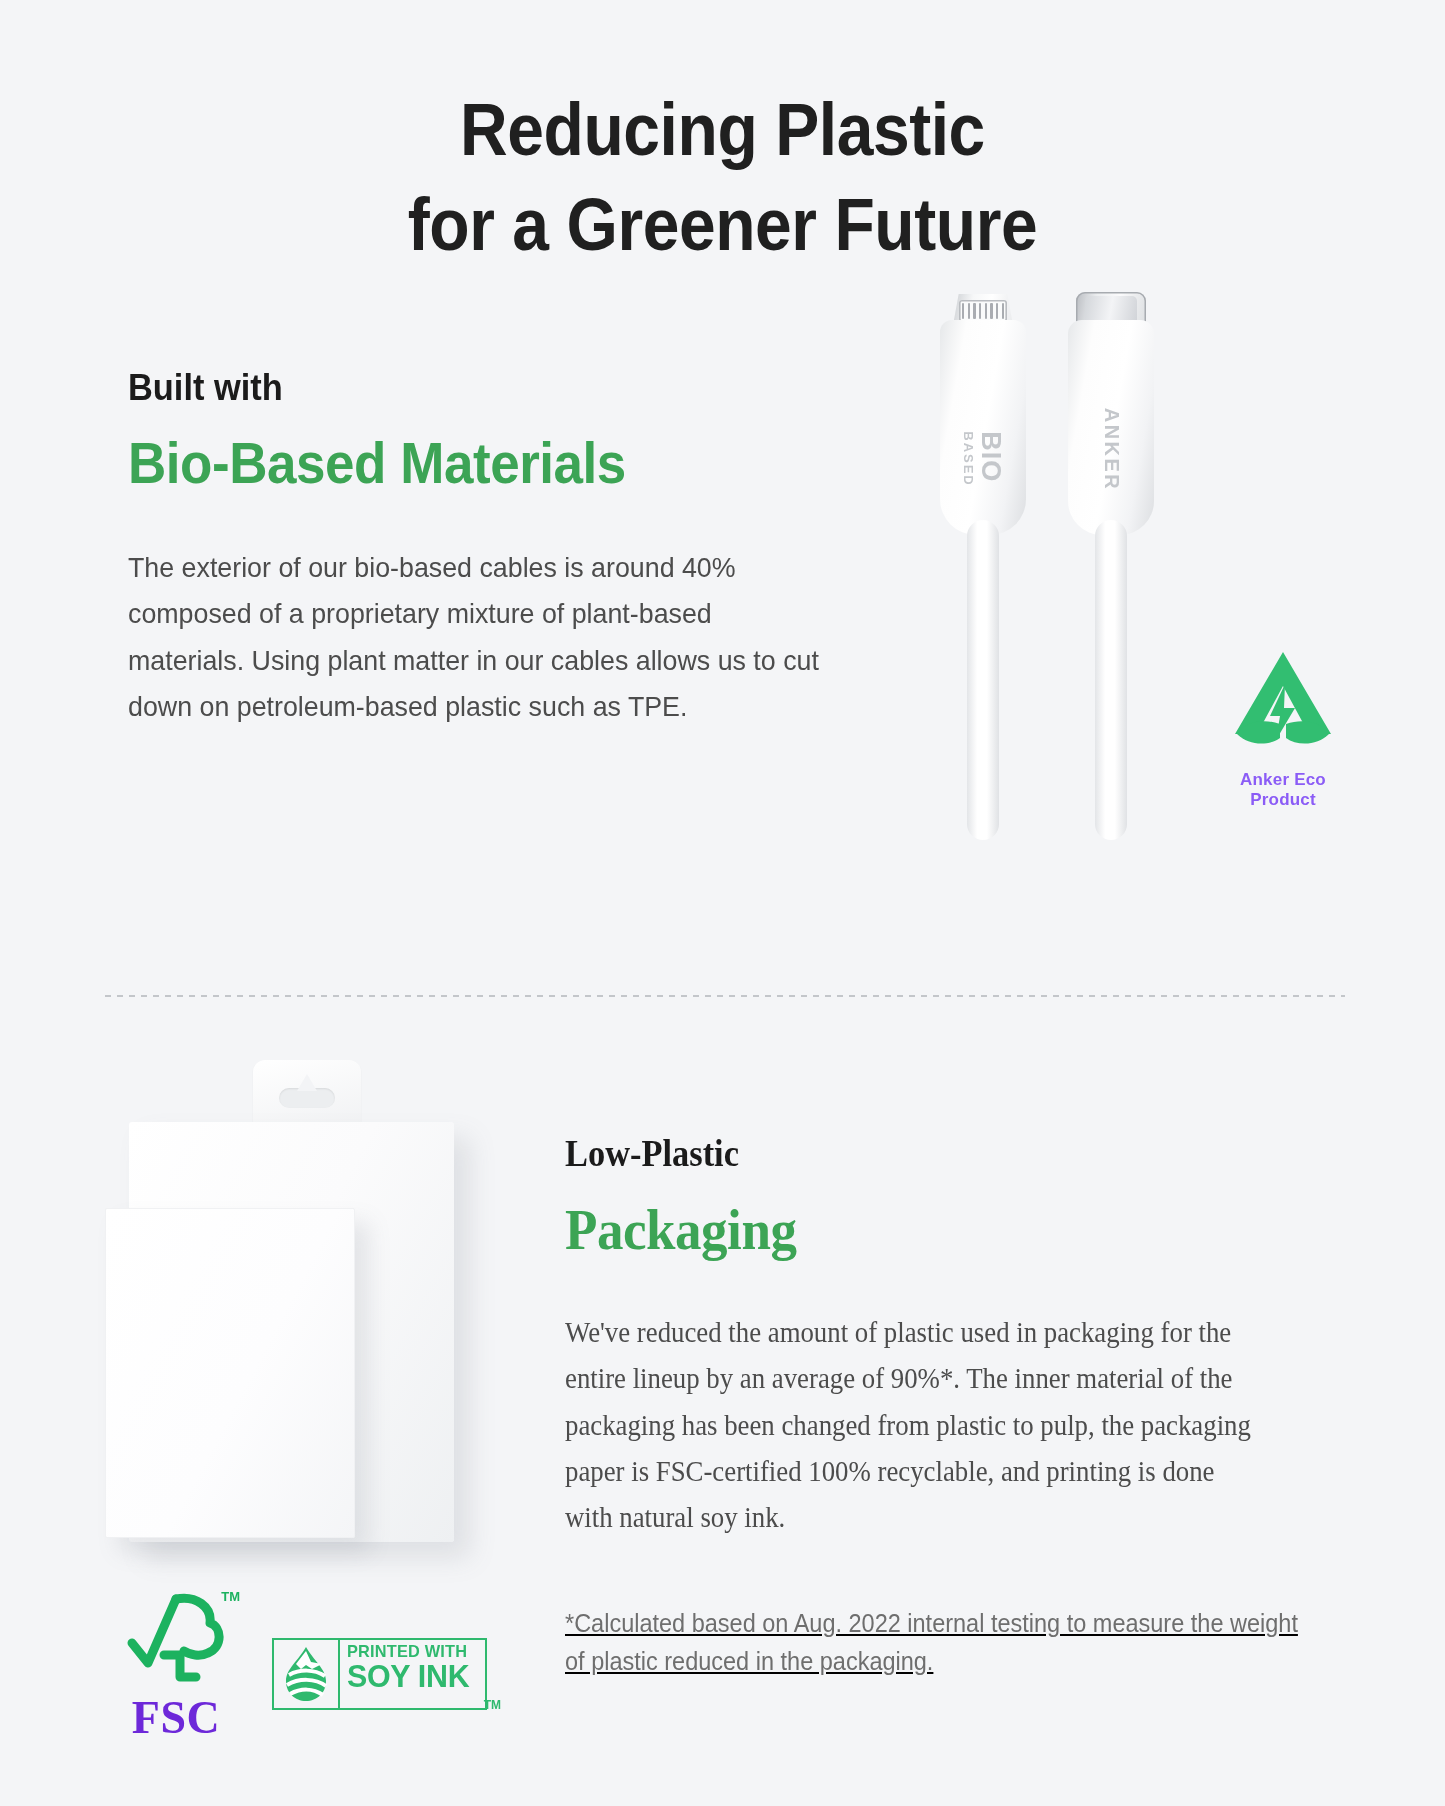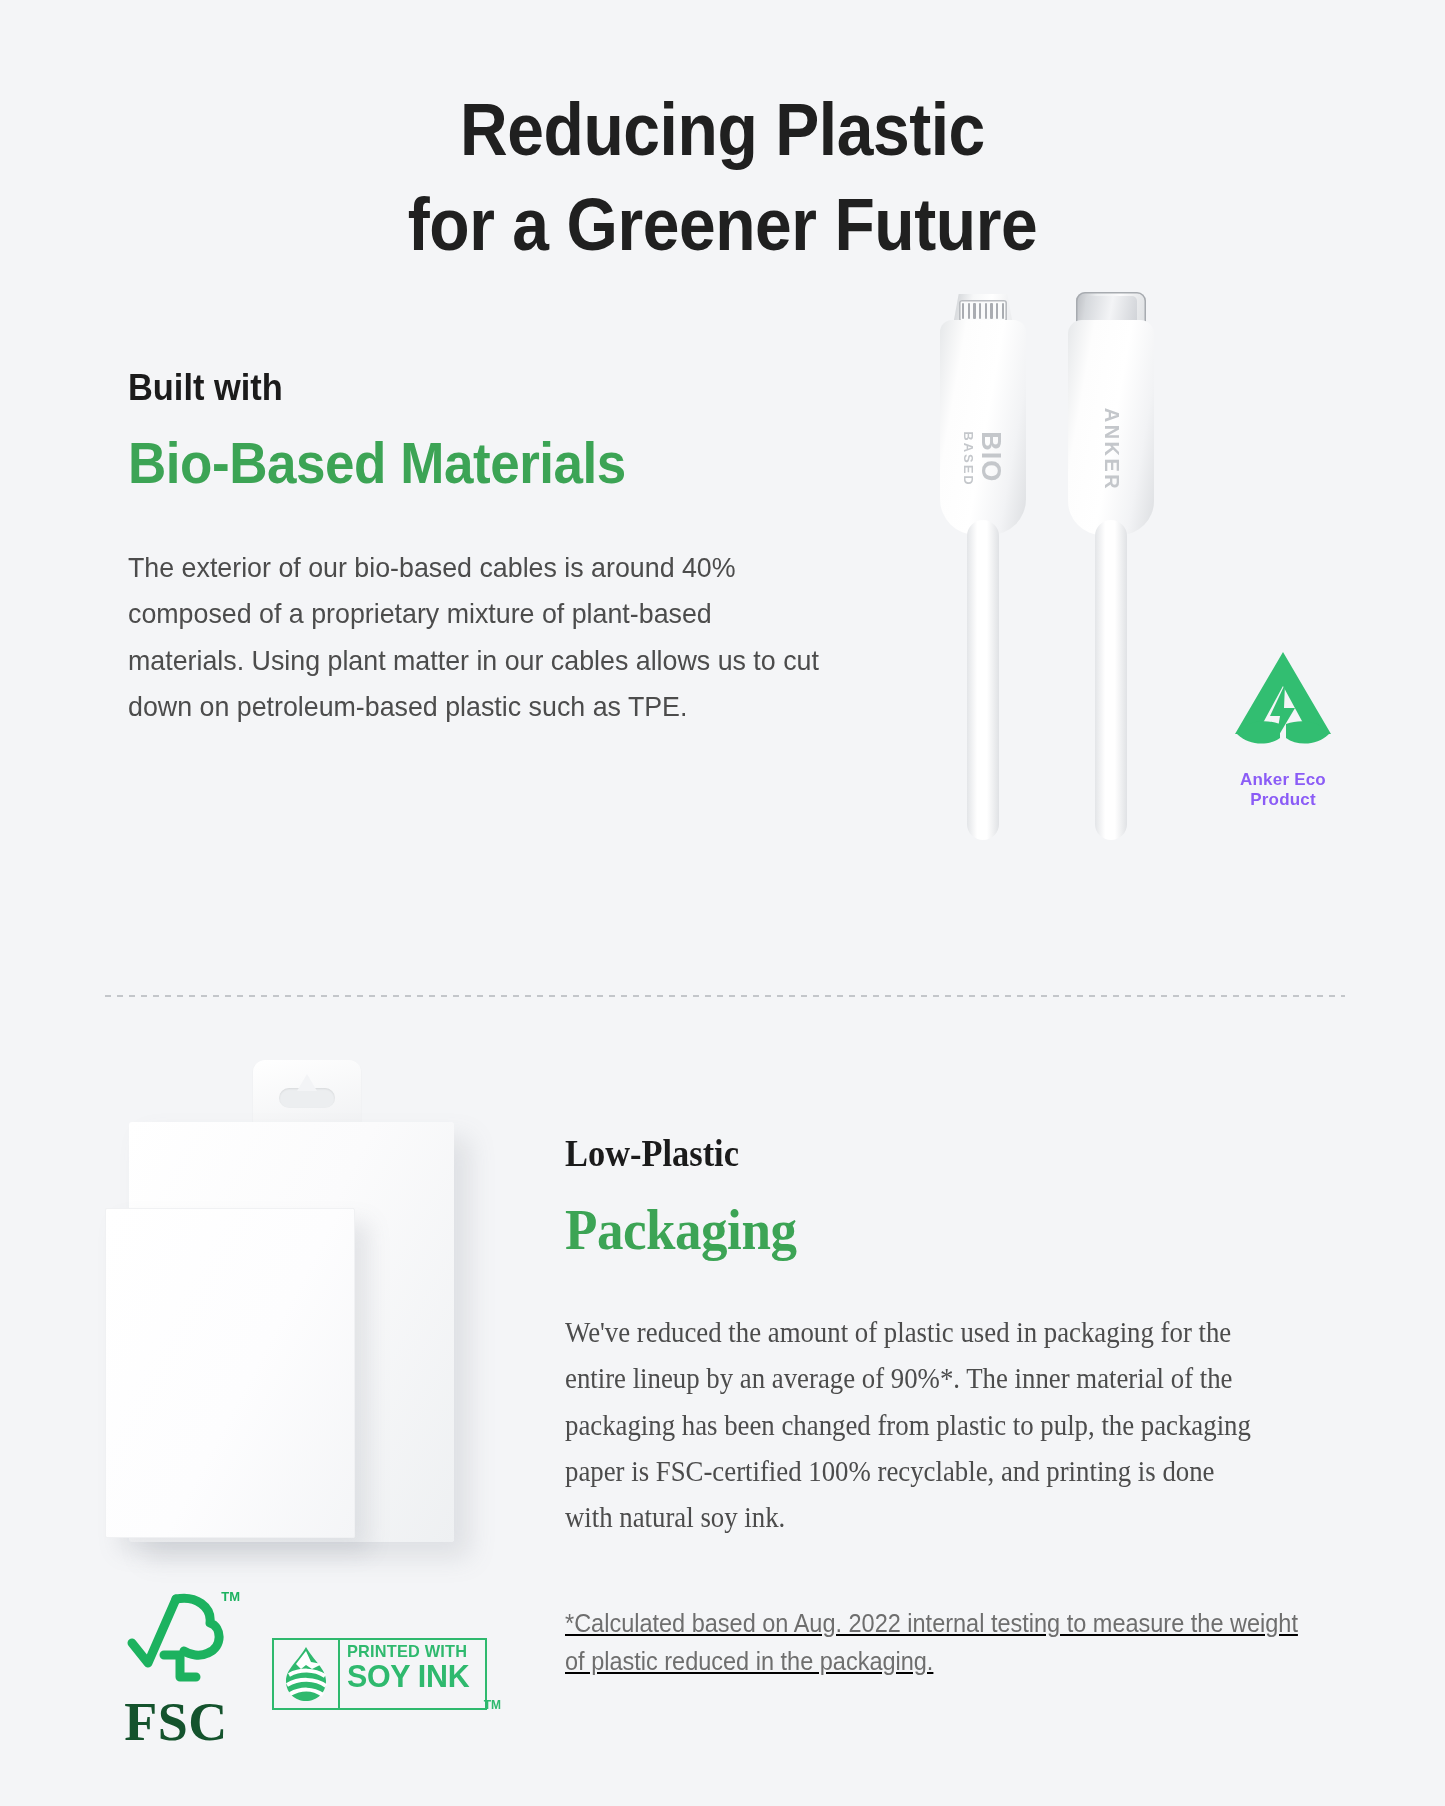--- a/index.html
+++ b/index.html
@@ -147,22 +147,22 @@
   }
 
   
   .logo-row{ position:absolute; left:104px; top:1575px; width:430px; height:170px;margin-top:18px; }
   .fsc{ position:absolute; left:12px; top:0; width:120px; text-align:center; }
   .fsc-tm{
     position:absolute; right:-4px; top:-4px; color:#1cb25f;
     font-size:13px; font-weight:bold;
   }
   .fsc-word{
-    color:#14532d; font-family:"Liberation Serif", serif; font-weight:bold;
-    font-size:54px; line-height:1; margin-top:2px; letter-spacing:.5px;
+    color:#6d28d9; font-family:"Liberation Serif", serif; font-weight:bold;
+    font-size:46px; line-height:1; margin-top:2px; letter-spacing:.5px;
   }
   .soy{
     position:absolute; left:168px; top:45px; width:215px; height:72px;
     border:2.5px solid #2fb96e; display:flex; align-items:stretch;
   }
   .soy-icon{
     width:66px; border-right:2.5px solid #2fb96e;
     display:flex; align-items:center; justify-content:center;
   }
   .soy-txt{ flex:1; padding:3px 6px 6px 7px; }

